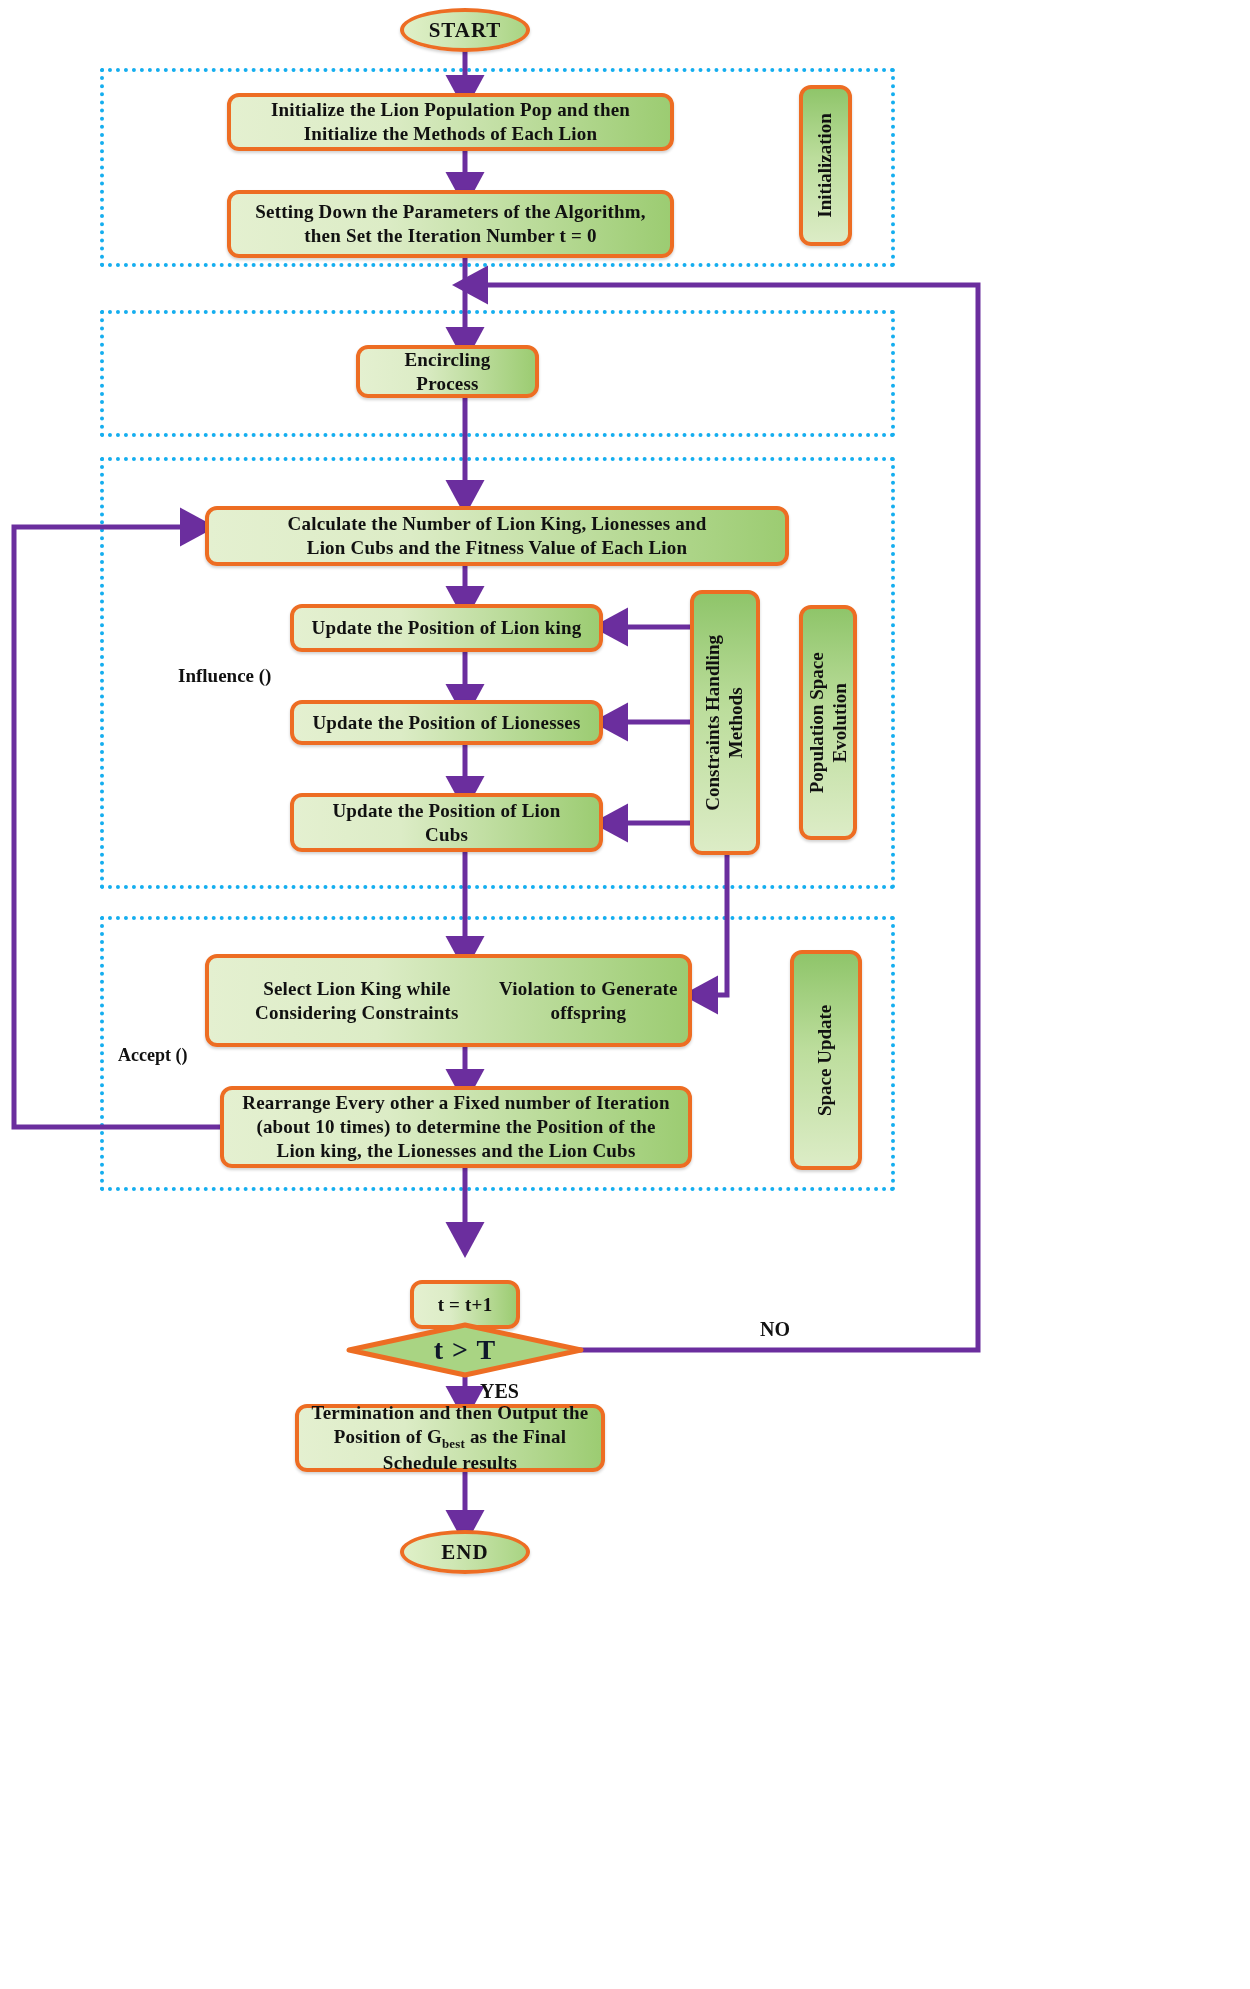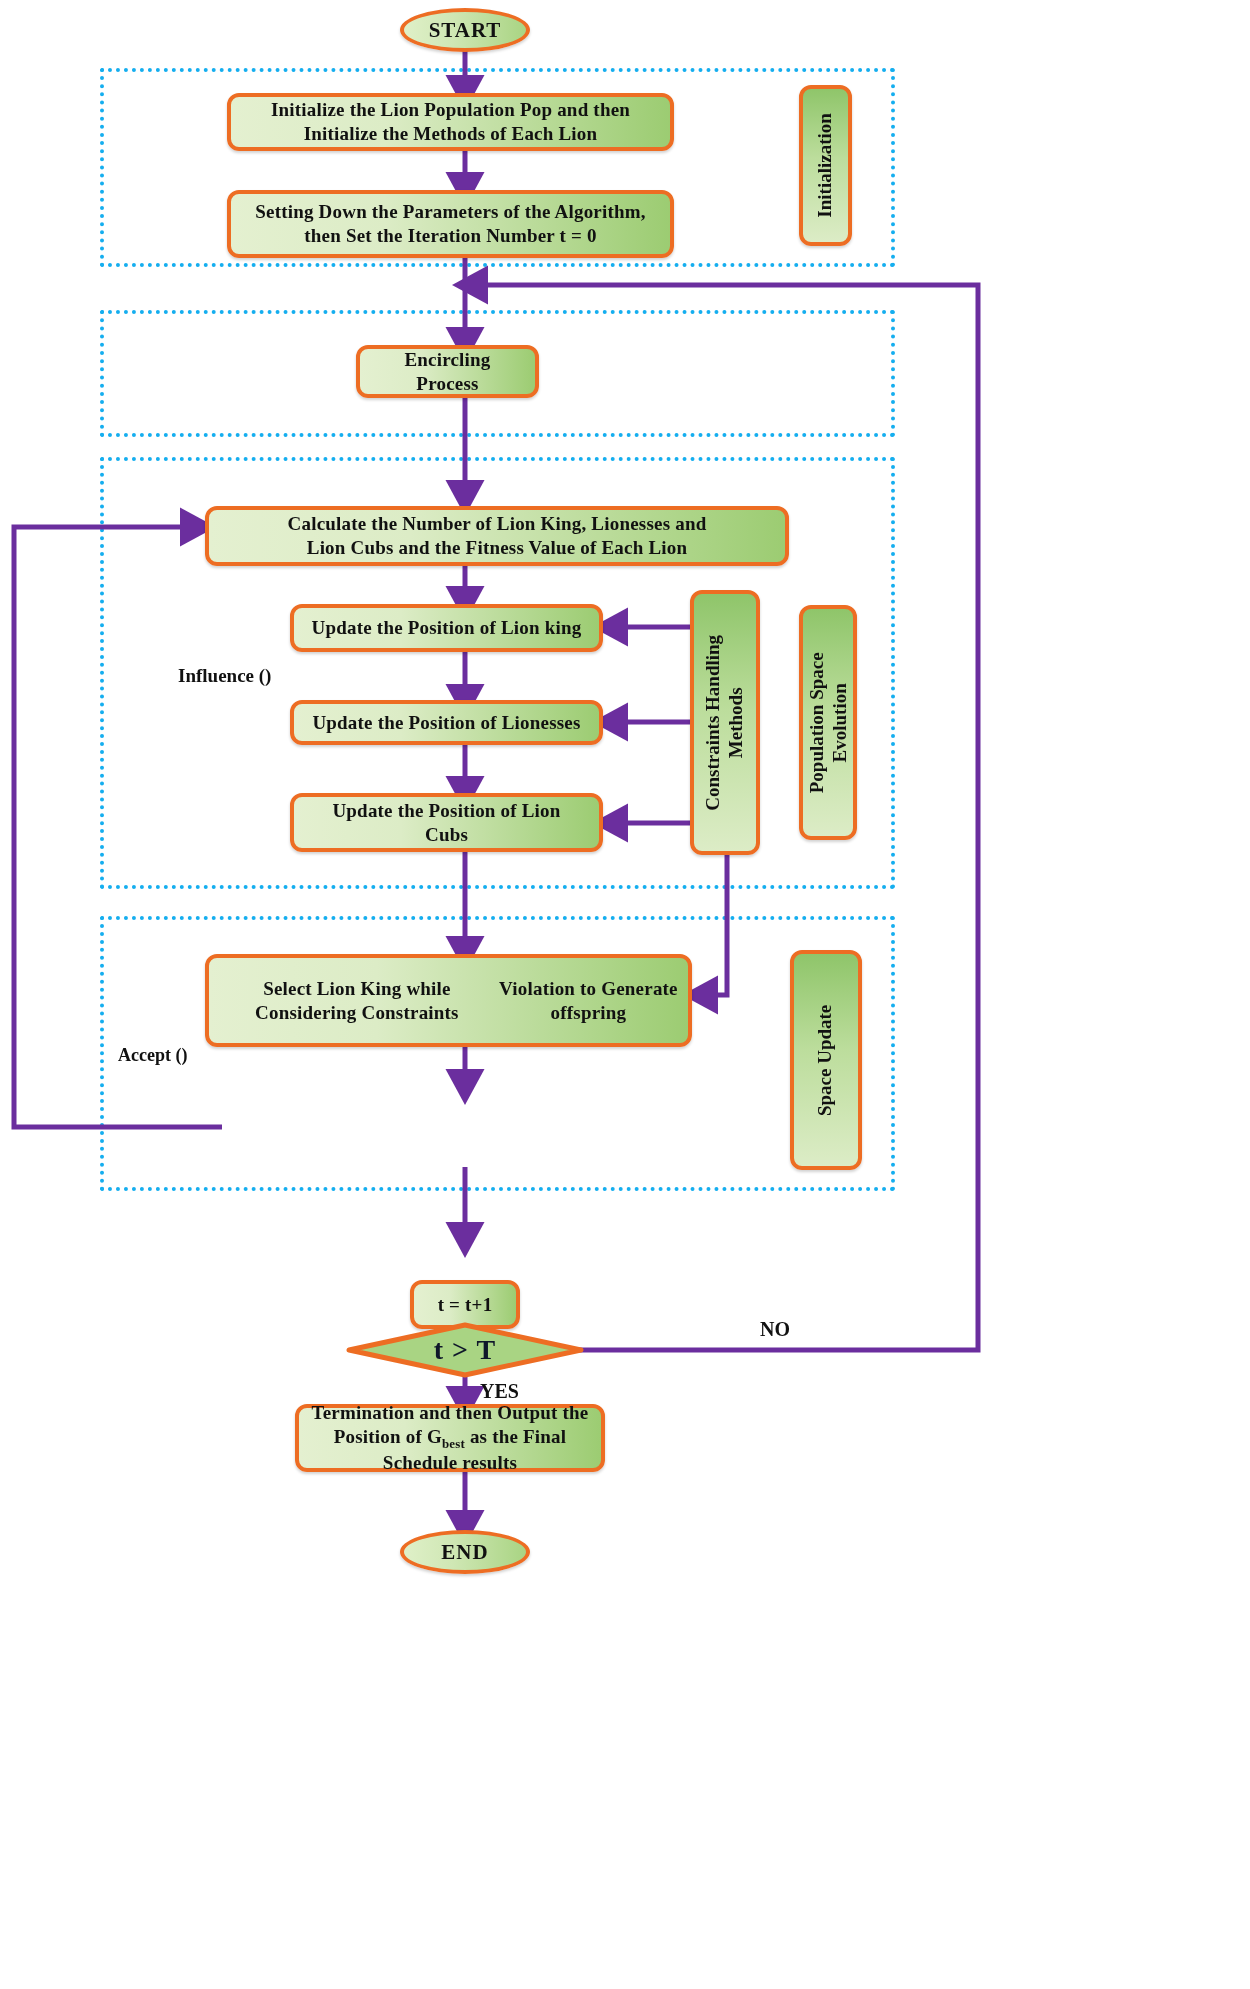--- a/index.html
+++ b/index.html
@@ -198,20 +198,25 @@
   <div class="node" style="left:290px;top:793px;width:313px;height:59px;flex-direction:column;">
     <span>Update the Position of Lion</span>
     <span>Cubs</span>
   </div>
 
   <div class="node" style="left:205px;top:954px;width:487px;height:93px;flex-direction:row;">
     <span>Select Lion King while Considering Constraints</span>
     <span>Violation to Generate offspring</span>
   </div>
 
+  <div class="node" style="left:220px;top:1086px;width:472px;height:82px;flex-direction:column;">
+    <span>Rearrange Every other a Fixed number of Iteration</span>
+    <span>(about 10 times) to determine the Position of the</span>
+    <span>Lion king, the Lionesses and the Lion Cubs</span>
+  </div>
 
   <div class="node" style="left:410px;top:1240px;width:110px;height:49px;margin-top:40px;">
     <span>t = t+1</span>
   </div>
 
   <div class="node" style="left:295px;top:1404px;width:310px;height:68px;flex-direction:column;">
     <span>Termination and then Output the</span>
     <span><span>Position of G</span><sub>best</sub><span> as the Final</span></span>
     <span>Schedule results</span>
   </div>

